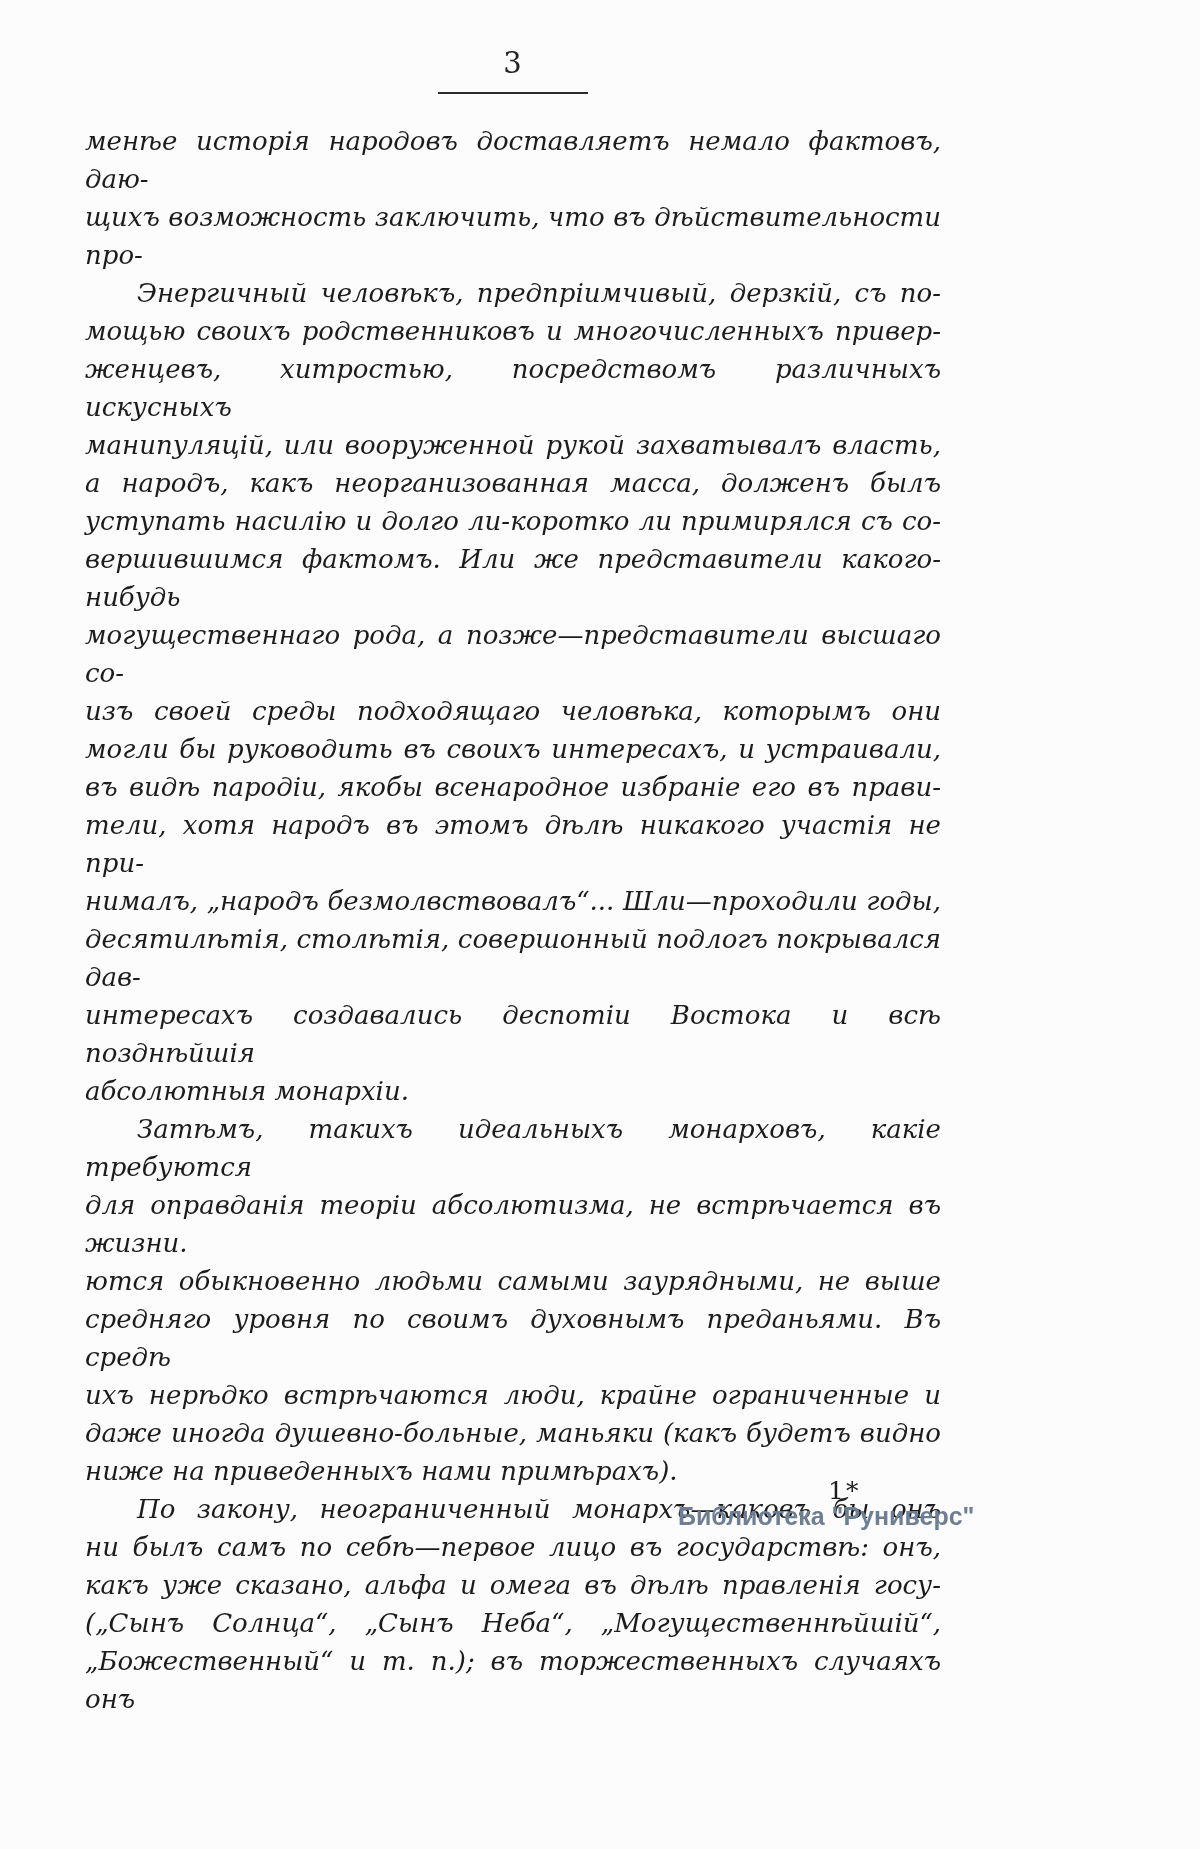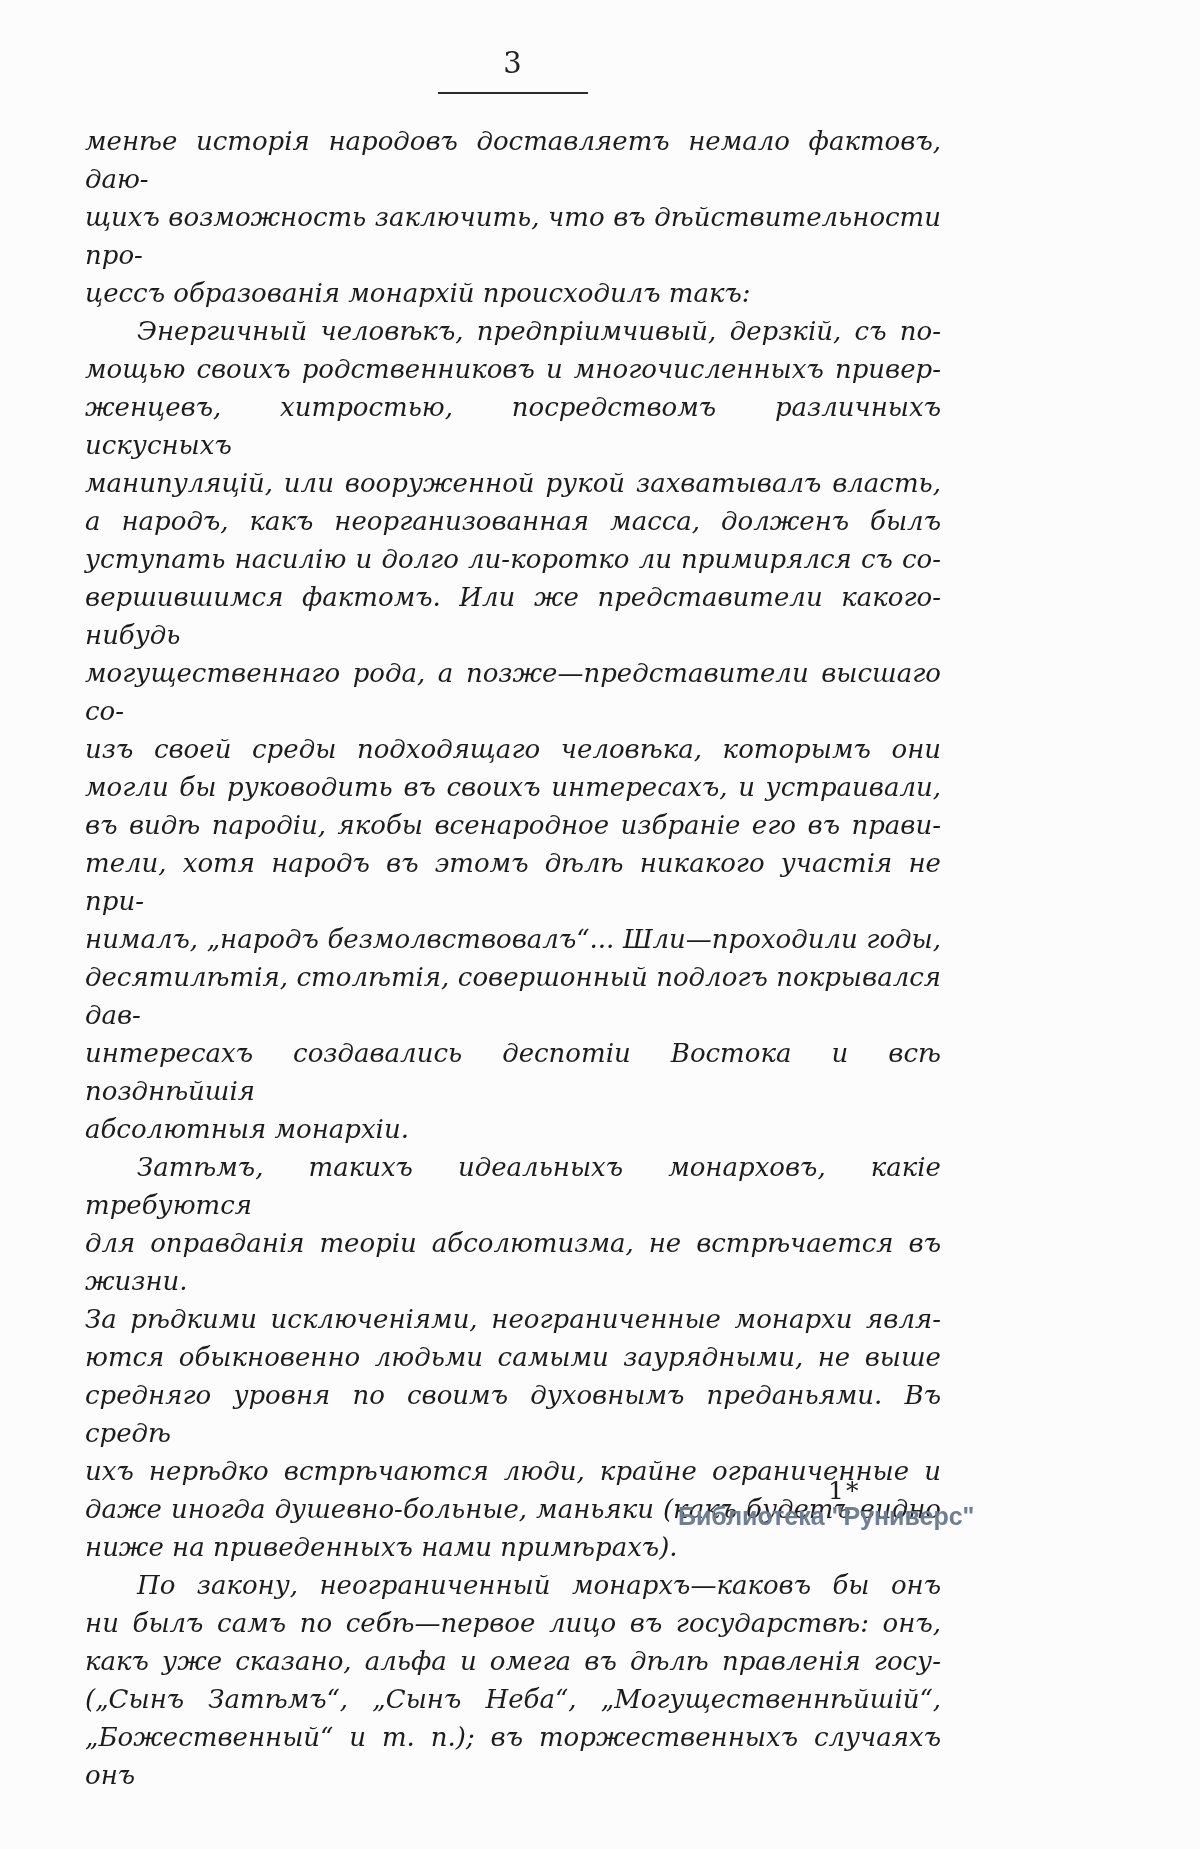--- a/index.html
+++ b/index.html
@@ -70,21 +70,20 @@
   <div class="content">
 
     <div class="page-number">3</div>
     <div class="head-rule"></div>
 
     <div class="text-block">
 
       <div class="para">
         <div class="line">менѣе исторія народовъ доставляетъ немало фактовъ, даю-</div>
         <div class="line">щихъ возможность заключить, что въ дѣйствительности про-</div>
-        <div class="line end">цессъ образованія монархій происходилъ такъ:</div>
       </div>
 
       <div class="para">
         <div class="line indent">Энергичный человѣкъ, предпріимчивый, дерзкій, съ по-</div>
         <div class="line">мощью своихъ родственниковъ и многочисленныхъ привер-</div>
         <div class="line">женцевъ, хитростью, посредствомъ различныхъ искусныхъ</div>
         <div class="line">манипуляцій, или вооруженной рукой захватывалъ власть,</div>
         <div class="line">а народъ, какъ неорганизованная масса, долженъ былъ</div>
         <div class="line">уступать насилію и долго ли-коротко ли примирялся съ со-</div>
         <div class="line">вершившимся фактомъ. Или же представители какого-нибудь</div>
@@ -95,33 +94,32 @@
         <div class="line">тели, хотя народъ въ этомъ дѣлѣ никакого участія не при-</div>
         <div class="line">нималъ, „народъ безмолвствовалъ“... Шли—проходили годы,</div>
         <div class="line">десятилѣтія, столѣтія, совершонный подлогъ покрывался дав-</div>
         <div class="line">интересахъ создавались деспотіи Востока и всѣ позднѣйшія</div>
         <div class="line end">абсолютныя монархіи.</div>
       </div>
 
       <div class="para">
         <div class="line indent">Затѣмъ, такихъ идеальныхъ монарховъ, какіе требуются</div>
         <div class="line">для оправданія теоріи абсолютизма, не встрѣчается въ жизни.</div>
-        <div class="line">За рѣдкими исключеніями, неограниченные монархи явля-</div>
         <div class="line">ются обыкновенно людьми самыми заурядными, не выше</div>
         <div class="line">средняго уровня по своимъ духовнымъ преданьями. Въ средѣ</div>
         <div class="line">ихъ нерѣдко встрѣчаются люди, крайне ограниченные и</div>
         <div class="line">даже иногда душевно-больные, маньяки (какъ будетъ видно</div>
         <div class="line end">ниже на приведенныхъ нами примѣрахъ).</div>
       </div>
 
       <div class="para">
         <div class="line indent">По закону, неограниченный монархъ—каковъ бы онъ</div>
         <div class="line">ни былъ самъ по себѣ—первое лицо въ государствѣ: онъ,</div>
         <div class="line">какъ уже сказано, альфа и омега въ дѣлѣ правленія госу-</div>
-        <div class="line">(„Сынъ Затѣмъ“, „Сынъ Неба“, „Могущественнѣйшій“,</div>
+        <div class="line">(„Сынъ Солнца“, „Сынъ Неба“, „Могущественнѣйшій“,</div>
         <div class="line">„Божественный“ и т. п.); въ торжественныхъ случаяхъ онъ</div>
       </div>
 
     </div>
   </div>
 
   <div class="signature-mark">1*</div>
   <div class="watermark">Библиотека "Руниверс"</div>
 
 </div>

